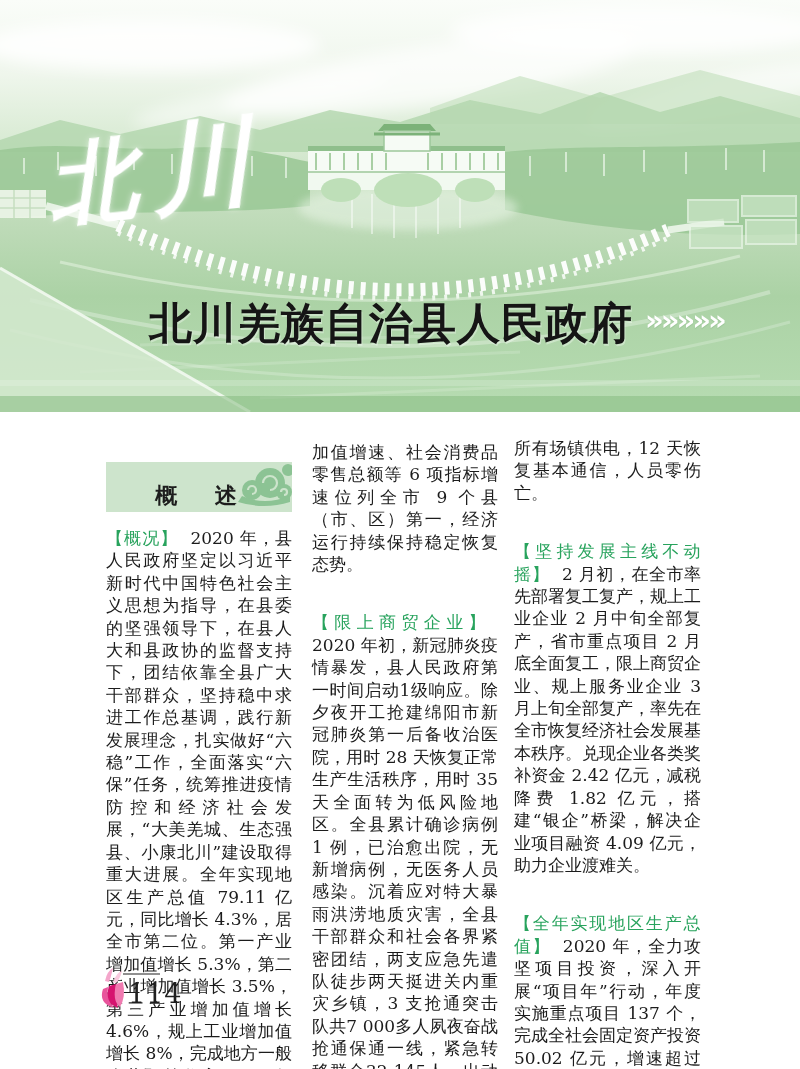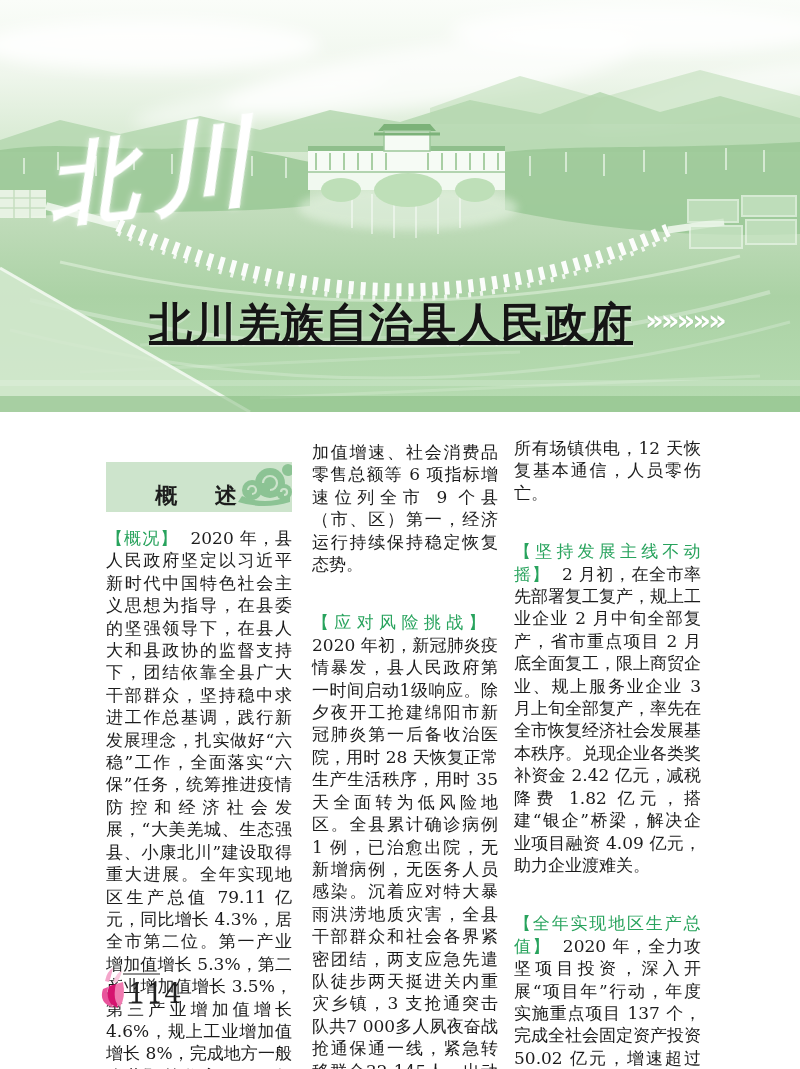--- a/index.html
+++ b/index.html
@@ -11,21 +11,21 @@
   .photo-wrap svg{display:block;}
 
   .calligraphy{position:absolute;left:48px;top:108px;color:#ffffff;
                transform:rotate(-6deg);font-style:italic;white-space:nowrap;
                text-shadow:0 0 6px rgba(255,255,255,.55);}
   .calligraphy .c1{font-size:88px;font-weight:700;}
   .calligraphy .c2{font-size:98px;font-weight:700;margin-left:16px;}
 
   .main-title{position:absolute;left:149px;top:295px;width:500px;white-space:nowrap;
               font-size:43px;font-weight:700;color:#151515;letter-spacing:1px;
-              text-shadow:1px 2px 0 rgba(255,255,255,.35);text-decoration:underline;}
+              text-shadow:1px 2px 0 rgba(255,255,255,.35);}
   .title-arrows{position:absolute;left:645px;top:303px;color:#ffffff;font-size:29px;
                 font-weight:700;letter-spacing:-3px;
                 font-family:"DejaVu Sans","Liberation Sans",sans-serif;
                 text-shadow:0 1px 1px rgba(120,170,120,.4);}
 
   
   .col{position:absolute;font-size:17px;line-height:22.4px;text-align:justify;
        color:#1c1c1c;}
   .col1{left:106px;top:462px;width:186px;}
   .col2{left:312px;top:441px;width:186px;}
@@ -207,21 +207,21 @@
           <path d="M28,28 m-4,0 a4,4 0 1,1 4,4"></path>
           <path d="M60,30 m-3,0 a3,3 0 1,1 3,3"></path>
         </g>
       </svg>
     </div>
     <p class="block"><span class="section-head">【概况】</span><span>2020 年，县人民政府坚定以习近平新时代中国特色社会主义思想为指导，在县委的坚强领导下，在县人大和县政协的监督支持下，团结依靠全县广大干部群众，坚持稳中求进工作总基调，践行新发展理念，扎实做好“六稳”工作，全面落实“六保”任务，统筹推进疫情防控和经济社会发展，“大美羌城、生态强县、小康北川”建设取得重大进展。全年实现地区生产总值 79.11 亿元，同比增长 4.3%，居全市第二位。第一产业增加值增长 5.3%，第二产业增加值增长 3.5%，第三产业增加值增长 4.6%，规上工业增加值增长 8%，完成地方一般公共预算收入 4.16 亿元，规模以上工业增</span></p>
   </div>
 
   <div class="col col2">
     <p class="block">加值增速、社会消费品零售总额等 6 项指标增速位列全市 9 个县（市、区）第一，经济运行持续保持稳定恢复态势。</p>
-    <p class="block"><span class="section-head">【应对风险挑战】</span><span>2020 年初，新冠肺炎疫情暴发，县人民政府第一时间启动1级响应。除夕夜开工抢建绵阳市新冠肺炎第一后备收治医院，用时 28 天恢复正常生产生活秩序，用时 35 天全面转为低风险地区。全县累计确诊病例 1 例，已治愈出院，无新增病例，无医务人员感染。沉着应对特大暴雨洪涝地质灾害，全县干部群众和社会各界紧密团结，两支应急先遣队徒步两天挺进关内重灾乡镇，3 支抢通突击队共7 000多人夙夜奋战抢通保通一线，紧急转移群众32 145人，出动直升机解救 10 名危重病人。8 天抢通各乡镇连接道路，11 天恢复</span></p>
+    <p class="block"><span class="section-head">【限上商贸企业】</span><span>2020 年初，新冠肺炎疫情暴发，县人民政府第一时间启动1级响应。除夕夜开工抢建绵阳市新冠肺炎第一后备收治医院，用时 28 天恢复正常生产生活秩序，用时 35 天全面转为低风险地区。全县累计确诊病例 1 例，已治愈出院，无新增病例，无医务人员感染。沉着应对特大暴雨洪涝地质灾害，全县干部群众和社会各界紧密团结，两支应急先遣队徒步两天挺进关内重灾乡镇，3 支抢通突击队共7 000多人夙夜奋战抢通保通一线，紧急转移群众32 145人，出动直升机解救 10 名危重病人。8 天抢通各乡镇连接道路，11 天恢复</span></p>
   </div>
 
   <div class="col col3">
     <p class="block">所有场镇供电，12 天恢复基本通信，人员零伤亡。</p>
     <p class="block"><span class="section-head">【坚持发展主线不动摇】</span><span>2 月初，在全市率先部署复工复产，规上工业企业 2 月中旬全部复产，省市重点项目 2 月底全面复工，限上商贸企业、规上服务业企业 3 月上旬全部复产，率先在全市恢复经济社会发展基本秩序。兑现企业各类奖补资金 2.42 亿元，减税降费 1.82 亿元，搭建“银企”桥梁，解决企业项目融资 4.09 亿元，助力企业渡难关。</span></p>
     <p class="block"><span class="section-head">【全年实现地区生产总值】</span><span>2020 年，全力攻坚项目投资，深入开展“项目年”行动，年度实施重点项目 137 个，完成全社会固定资产投资 50.02 亿元，增速超过 11%，连续两季度被市投促委红榜表扬。绵阳科技</span></p>
   </div>
 
   <svg class="footer-logo" width="30" height="44" viewBox="0 0 30 44">
     <path d="M8,14 Q10,4 16,1 Q14,10 12,15 Z" fill="#f4a6cb"></path>

